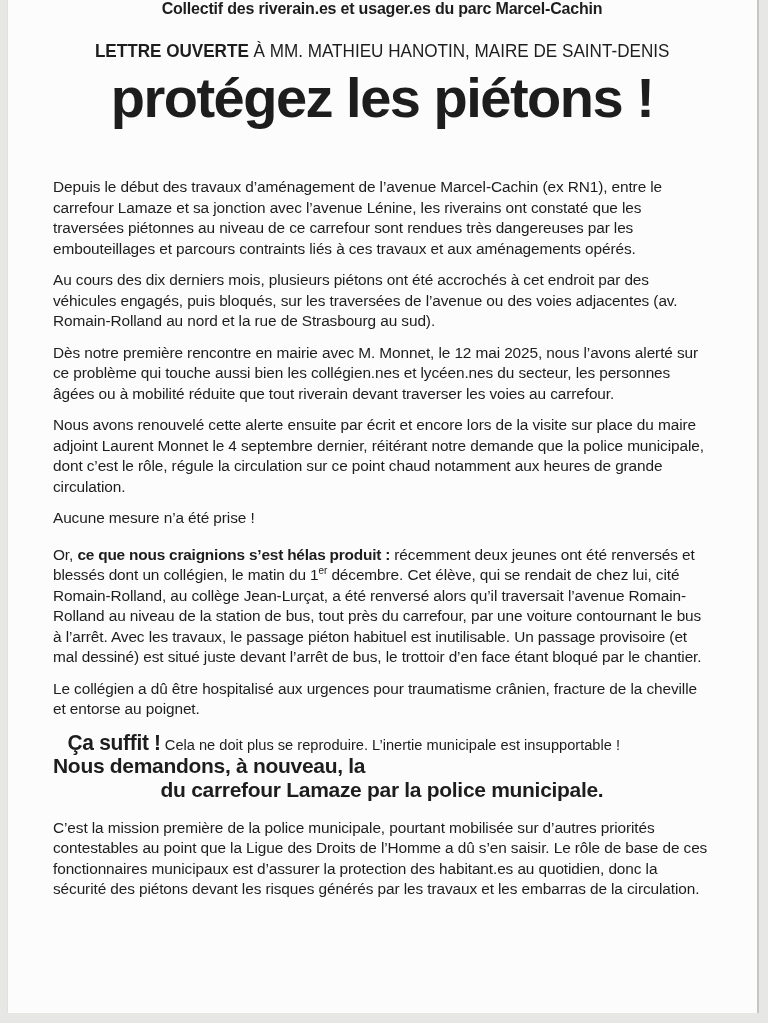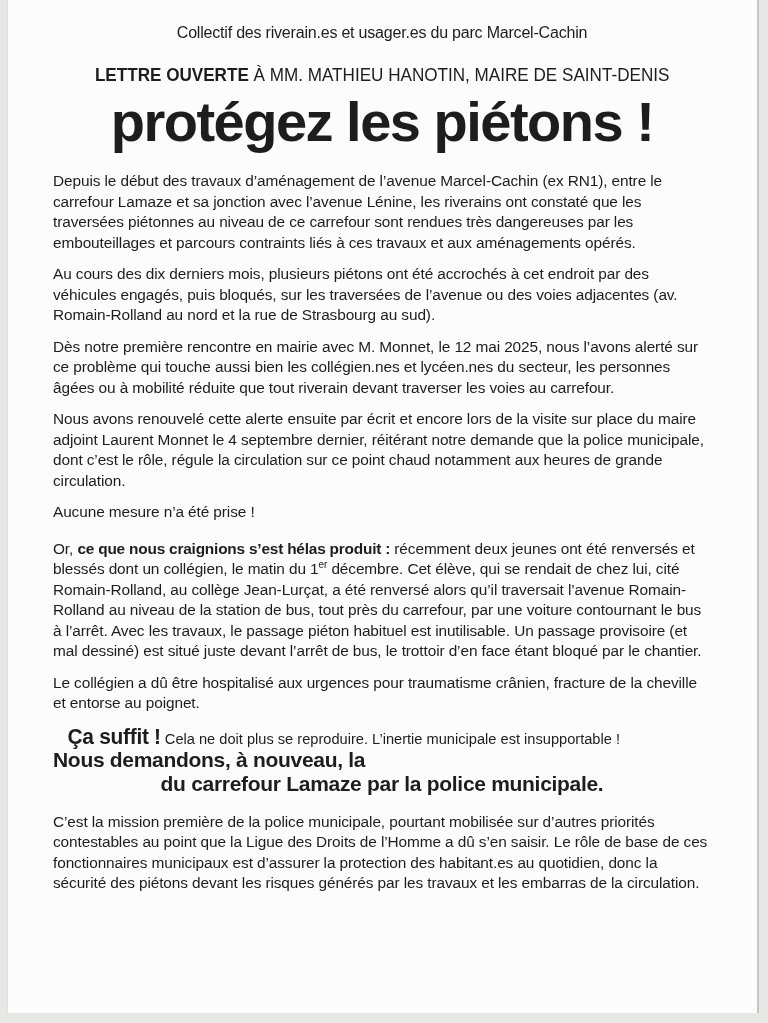--- a/index.html
+++ b/index.html
@@ -17,24 +17,23 @@
     background: #fcfcfc;
     border-right: 2px solid #c6c6c4;
     border-left: 1px solid #e0e0de;
     overflow: hidden;
   }
   .content {
     padding: 0 46px 0 45px;
   }
   
   .collective-line {
-    margin-top: 24px;
     text-align: center;
     font-size: 16px;
-    font-weight: normal;
+    font-weight: bold;
     letter-spacing: -0.2px;
     white-space: nowrap;
   }
   .letter-line {
     margin-top: 22px;
     text-align: center;
     font-size: 19px;
     white-space: nowrap;
     text-decoration: underline;
   }
@@ -63,21 +62,21 @@
     letter-spacing: -1.5px;
     white-space: nowrap;
   }
   
   .para {
     margin-top: 11px;
     font-size: 15.4px;
     line-height: 20.5px;
     letter-spacing: -0.1px;
   }
-  .para.first { margin-top: 18px; }
+  .para.first { margin-top: 48px; }
   .para.gap-lg { margin-top: 16px; }
   .para b { letter-spacing: -0.2px; }
   sup { font-size: 10px; vertical-align: super; line-height: 0; }
   
   .ca-line {
     margin-top: 14px;
     font-size: 15.4px;
     line-height: 18px;
     white-space: nowrap;
   }

